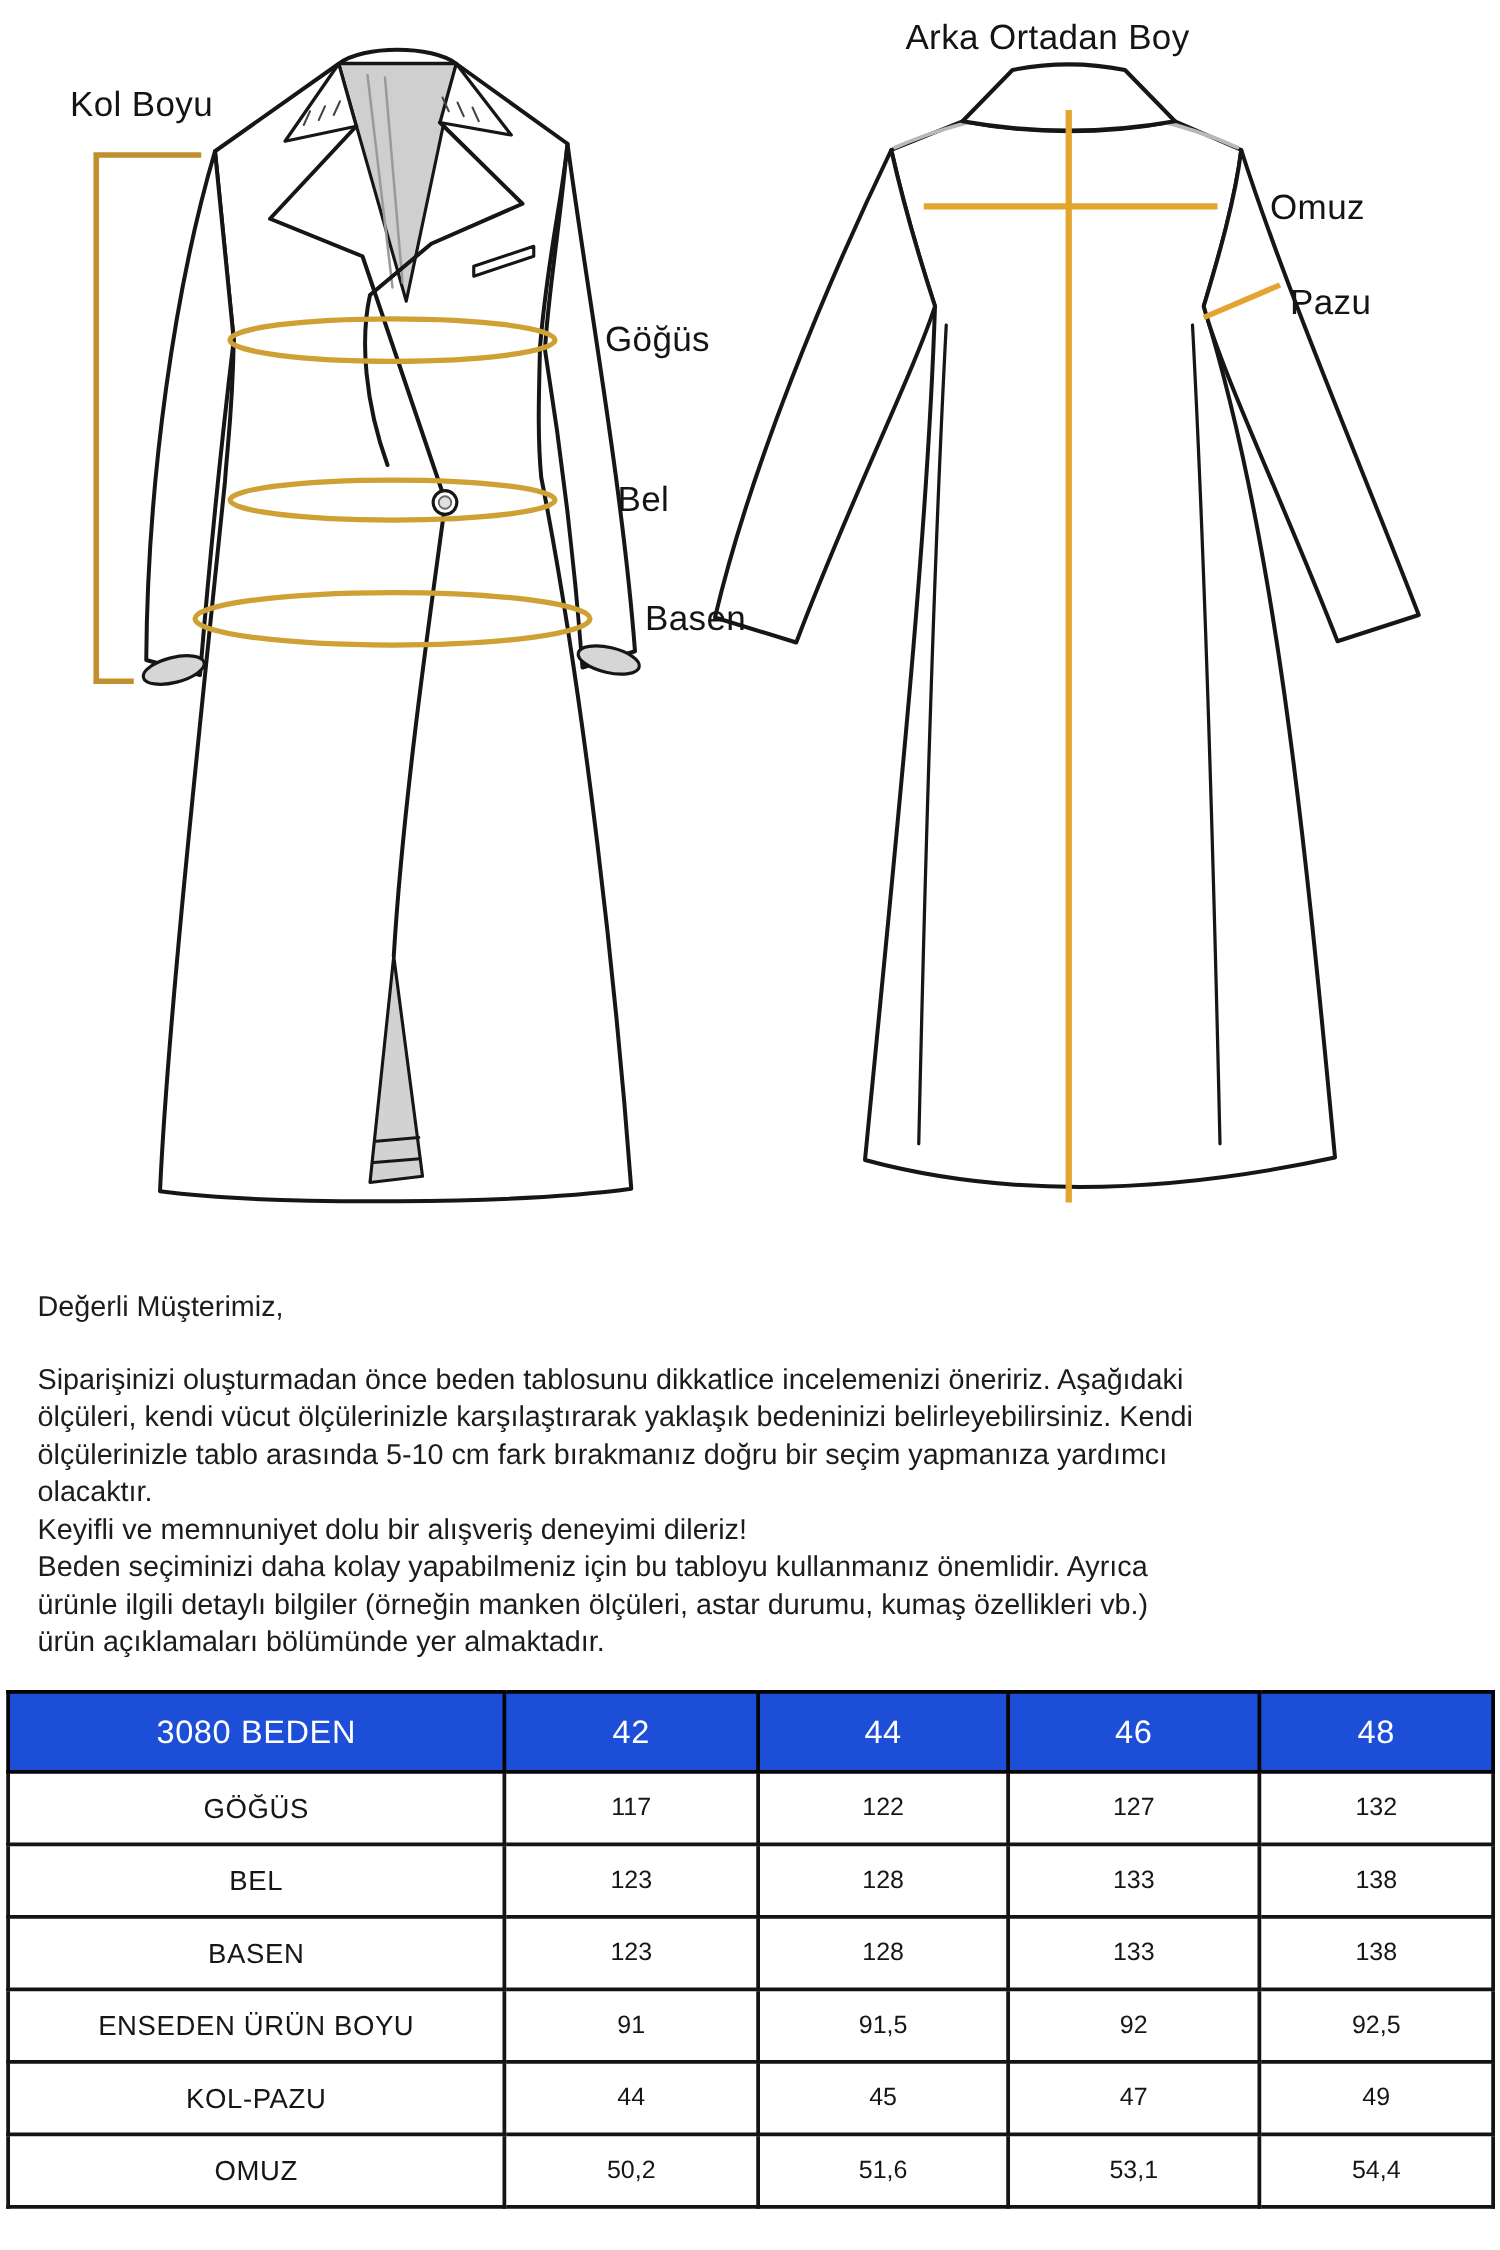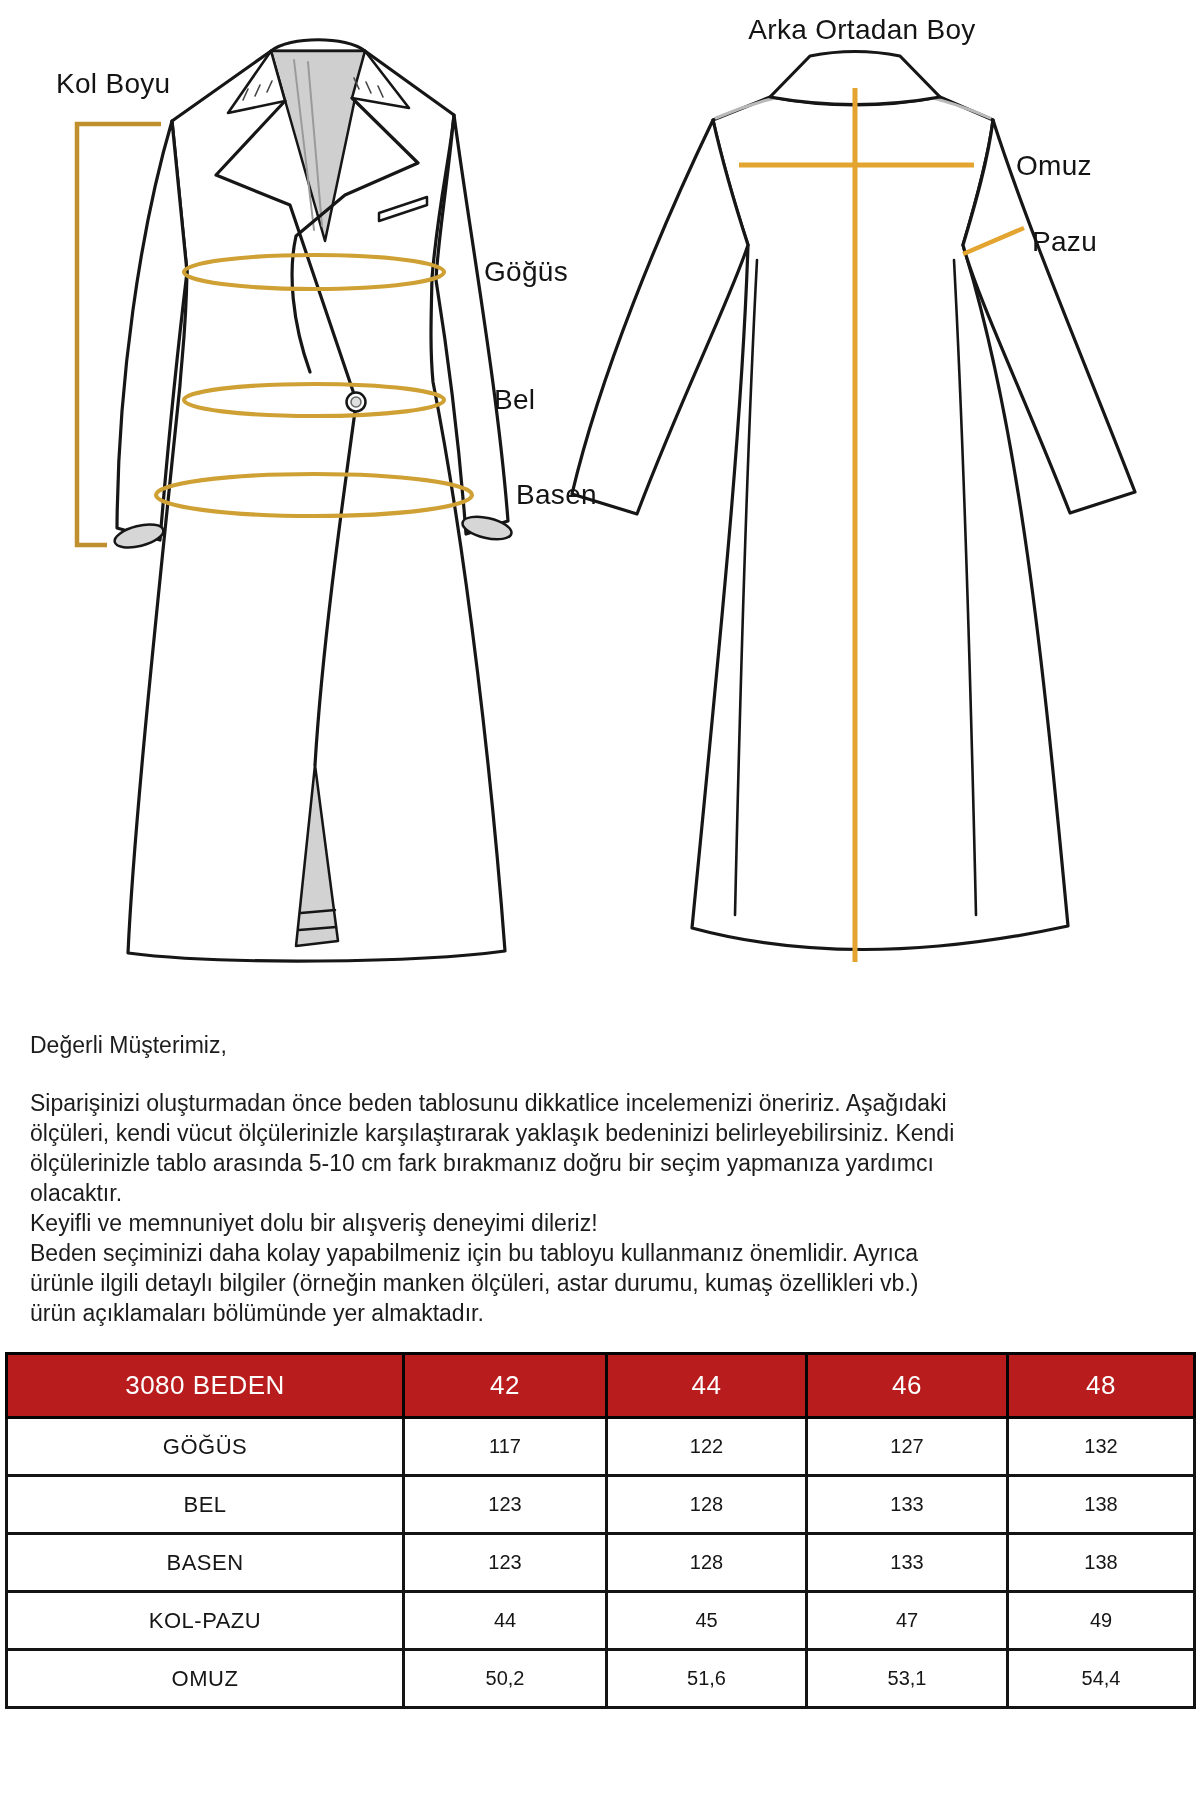--- a/index.html
+++ b/index.html
@@ -14,21 +14,21 @@
   }
   .diag-title { text-align:center; }
   .note-block { position:absolute; left:30px; top:1030px; width:1010px; }
   .note-greeting { font-size:23px; line-height:30px; margin:0 0 28px 0; color:#1c1c1c; }
   .note-par { font-size:23px; line-height:30px; margin:0; color:#1c1c1c; white-space:pre-line; }
   .size-table {
     position:absolute; left:5px; top:1352px; width:1188px;
     border-collapse:collapse; table-layout:fixed; text-align:center;
   }
   .size-table td, .size-table th { border:3px solid #141414; padding:0; font-weight:400; }
-  .size-table thead th { height:61px; background:#b91c1c; color:#ffffff; border-color:#050505; font-size:26px; letter-spacing:0.5px; }
+  .size-table thead th { height:61px; background:#1d4ed8; color:#ffffff; border-color:#050505; font-size:26px; letter-spacing:0.5px; }
   .size-table tbody td { height:55px; background:#ffffff; font-size:20px; }
   .size-table tbody td.rowlabel { font-size:22px; letter-spacing:0.5px; }
 </style>
 </head>
 <body>
 
 <div class="canvas">
 
   <svg class="diagram-svg" width="1200" height="1010" viewBox="0 0 1200 1010">
 
@@ -107,21 +107,21 @@
       <path stroke-width="5" d="M855,88 L855,962"></path>
       <path stroke-width="5" d="M739,165 L974,165"></path>
       <path stroke-width="4.5" d="M963,254 L1024,228"></path>
     </g>
   </svg>
 
   <div class="diag-label" style="left:56px; top:68px;">Kol Boyu</div>
   <div class="diag-label" style="left:484px; top:256px;">Göğüs</div>
   <div class="diag-label" style="left:494px; top:384px;">Bel</div>
   <div class="diag-label" style="left:516px; top:479px;">Basen</div>
-  <div class="diag-label diag-title" style="left:712px; top:14px; width:300px;">Arka Ortadan Boy</div>
+  <div class="diag-label diag-title" style="left:688px; top:14px; width:300px;">Arka Ortadan Boy</div>
   <div class="diag-label" style="left:1016px; top:150px;">Omuz</div>
   <div class="diag-label" style="left:1032px; top:226px;">Pazu</div>
 
   <div class="note-block">
     <p class="note-greeting">Değerli Müşterimiz,</p>
     <p class="note-par">Siparişinizi oluşturmadan önce beden tablosunu dikkatlice incelemenizi öneririz. Aşağıdaki
 ölçüleri, kendi vücut ölçülerinizle karşılaştırarak yaklaşık bedeninizi belirleyebilirsiniz. Kendi
 ölçülerinizle tablo arasında 5-10 cm fark bırakmanız doğru bir seçim yapmanıza yardımcı
 olacaktır.</p>
     <p class="note-par">Keyifli ve memnuniyet dolu bir alışveriş deneyimi dileriz!</p>
@@ -163,20 +163,27 @@
         <td>138</td>
       </tr>
       <tr>
         <td class="rowlabel">BASEN</td>
         <td>123</td>
         <td>128</td>
         <td>133</td>
         <td>138</td>
       </tr>
       <tr>
+        <td class="rowlabel">ENSEDEN ÜRÜN BOYU</td>
+        <td>91</td>
+        <td>91,5</td>
+        <td>92</td>
+        <td>92,5</td>
+      </tr>
+      <tr>
         <td class="rowlabel">KOL-PAZU</td>
         <td>44</td>
         <td>45</td>
         <td>47</td>
         <td>49</td>
       </tr>
       <tr>
         <td class="rowlabel">OMUZ</td>
         <td>50,2</td>
         <td>51,6</td>

